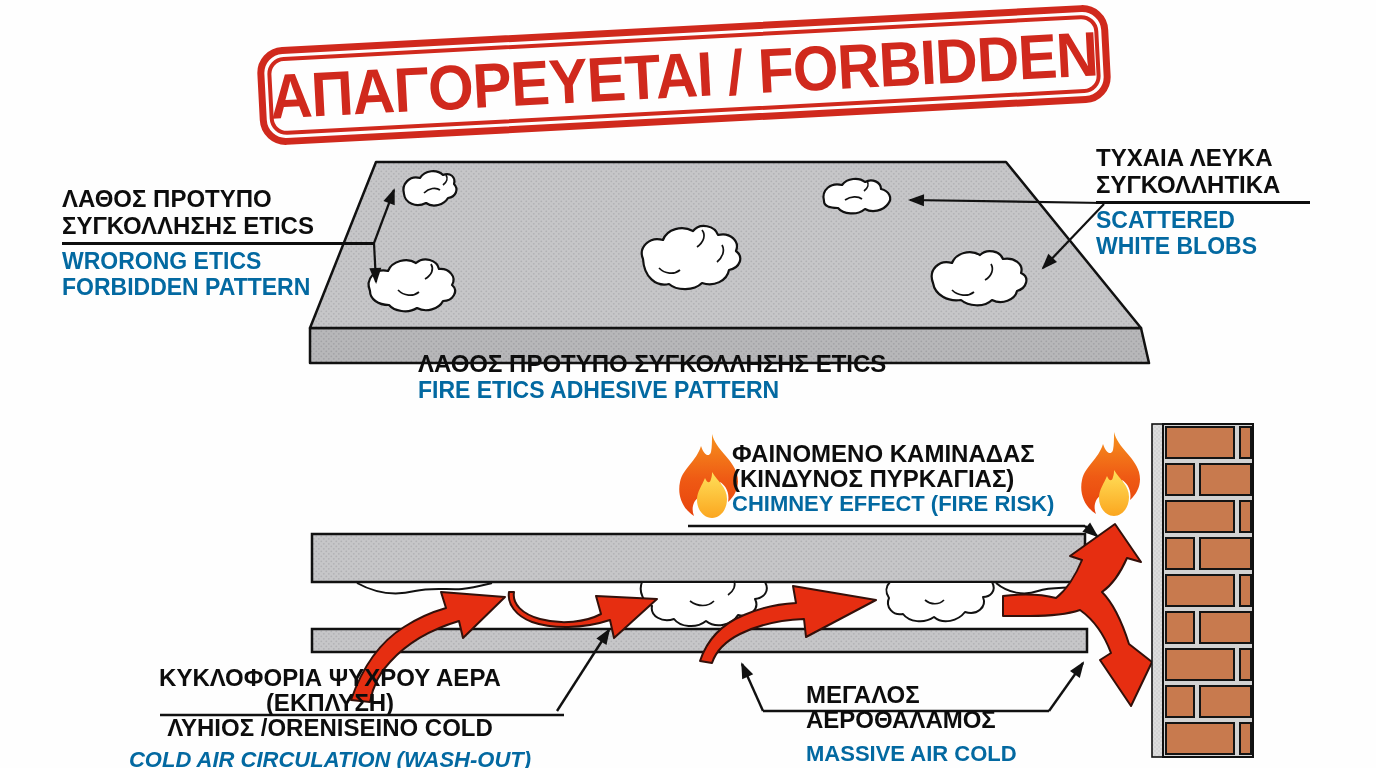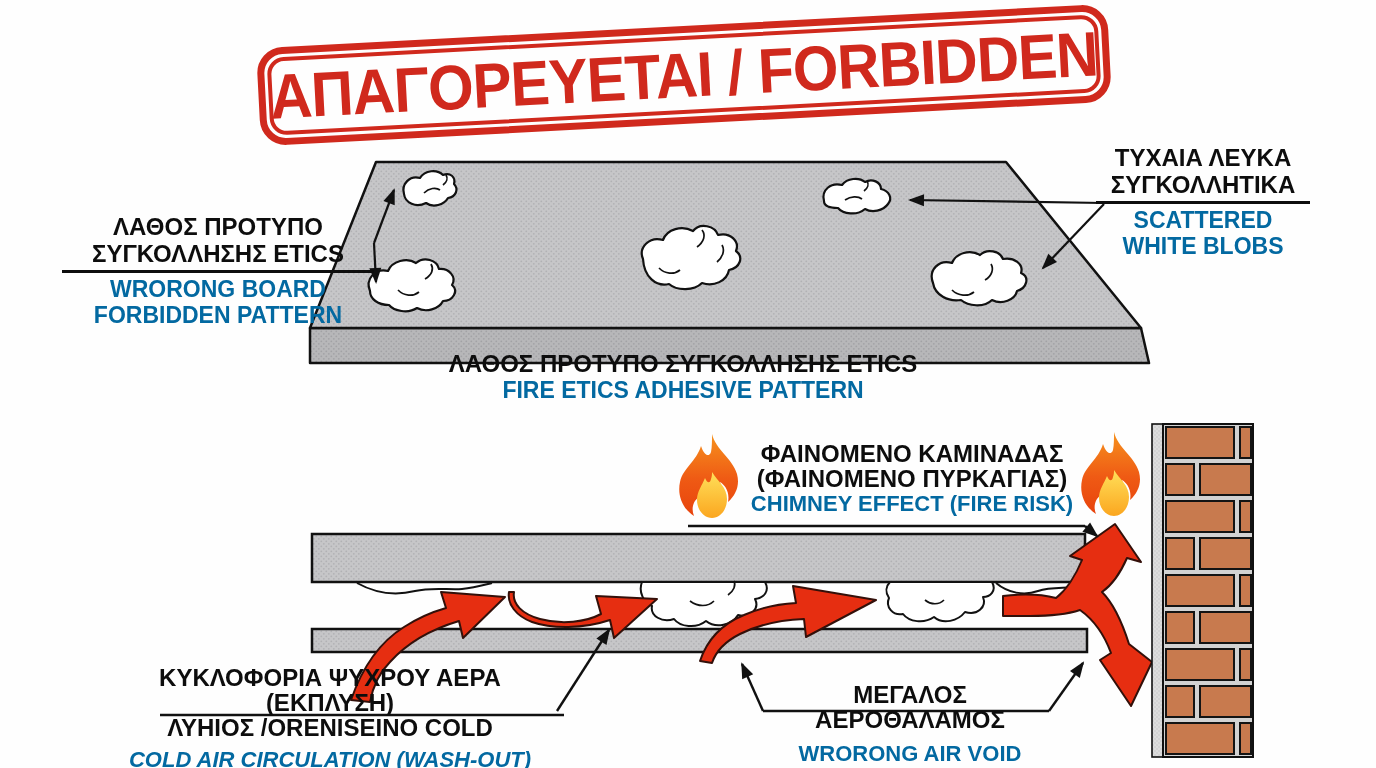--- a/index.html
+++ b/index.html
@@ -1,21 +1,21 @@
 <!DOCTYPE html>
 <html><head>
 <meta charset="utf-8">
 <style>
   html,body{margin:0;padding:0;background:#ffffff;}
   #canvas{
     position:relative;width:1376px;height:768px;background:#fefefe;overflow:hidden;
     font-family:"Liberation Sans","DejaVu Sans",sans-serif;font-weight:bold;
   }
   #scene{position:absolute;left:0;top:0;z-index:1;}
-  .lbl{position:absolute;z-index:2;text-align:center;}
+  .lbl{position:absolute;z-index:2;}
   .gk{color:#0d0d0d;font-size:24px;line-height:27px;}
   .en{color:#0369a1;font-size:23px;line-height:26px;}
   .gk.small{font-size:24px;line-height:25px;}
   .en.small{font-size:22px;line-height:25px;}
   .ub{border-bottom:3px solid #0d0d0d;padding-bottom:3px;margin-bottom:3px;}
   .right-align{text-align:center;}
   
   #stamp{
     position:absolute;left:258px;top:26px;width:852px;height:98px;z-index:3;
     transform:rotate(-3deg);border:7px solid #d0291d;border-radius:26px;
@@ -199,53 +199,53 @@
       <line x1="1049" y1="711" x2="1083" y2="663" marker-end="url(#ah)"></line>
     </g>
   </svg>
 
   <div id="stamp">
     <div id="stamp-inner">
       <span id="stamp-text">ΑΠΑΓΟΡΕΥΕΤΑΙ / FORBIDDEN</span>
     </div>
   </div>
 
-  <div class="lbl" style="left:62px;top:185px;width:312px;margin-top:28px;">
+  <div class="lbl" style="left:62px;top:185px;width:312px;">
     <div class="ub">
       <div class="gk">ΛΑΘΟΣ ΠΡΟΤΥΠΟ</div>
       <div class="gk">ΣΥΓΚΟΛΛΗΣΗΣ ETICS</div>
     </div>
-    <div class="en">WRORONG BOARD</div>
+    <div class="en">WRORONG ETICS</div>
     <div class="en">FORBIDDEN PATTERN</div>
   </div>
 
   <div class="lbl" style="left:1096px;top:144px;width:214px;">
     <div class="ub">
       <div class="gk">ΤΥΧΑΙΑ ΛΕΥΚΑ</div>
       <div class="gk">ΣΥΓΚΟΛΛΗΤΙΚΑ</div>
     </div>
     <div class="en">SCATTERED</div>
     <div class="en">WHITE BLOBS</div>
   </div>
 
   <div class="lbl" style="left:418px;top:350px;width:530px;">
     <div class="gk">ΛΑΘΟΣ ΠΡΟΤΥΠΟ ΣΥΓΚΟΛΛΗΣΗΣ ETICS</div>
     <div class="en">FIRE ETICS ADHESIVE PATTERN</div>
   </div>
 
   <div class="lbl" style="left:732px;top:441px;width:360px;">
     <div class="gk small">ΦΑΙΝΟΜΕΝΟ ΚΑΜΙΝΑΔΑΣ</div>
-    <div class="gk small">(ΦΑΙΝΟΜΕΝΟ ΠΥΡΚΑΓΙΑΣ)</div>
+    <div class="gk small">(ΚΙΝΔΥΝΟΣ ΠΥΡΚΑΓΙΑΣ)</div>
     <div class="en small">CHIMNEY EFFECT (FIRE RISK)</div>
   </div>
 
   <div class="lbl right-align" style="left:95px;top:665px;width:470px;">
     <div class="gk small">ΚΥΚΛΟΦΟΡΙΑ ΨΥΧΡΟΥ ΑΕΡΑ (ΕΚΠΛΥΣΗ)</div>
     <div class="gk small">ΛΥΗΙΟΣ /ORENISEINO COLD</div>
     <div class="en small" style="margin-top:7px;font-style:italic;">COLD AIR CIRCULATION (WASH-OUT)</div>
   </div>
 
-  <div class="lbl" style="left:768px;top:682px;width:284px;">
+  <div class="lbl" style="left:806px;top:682px;width:284px;">
     <div class="gk small">ΜΕΓΑΛΟΣ ΑΕΡΟΘΑΛΑΜΟΣ</div>
-    <div class="en small" style="margin-top:9px;">WRORONG AIR VOID</div>
+    <div class="en small" style="margin-top:9px;">MASSIVE AIR COLD</div>
   </div>
 
 </div>
 
 </body></html>

